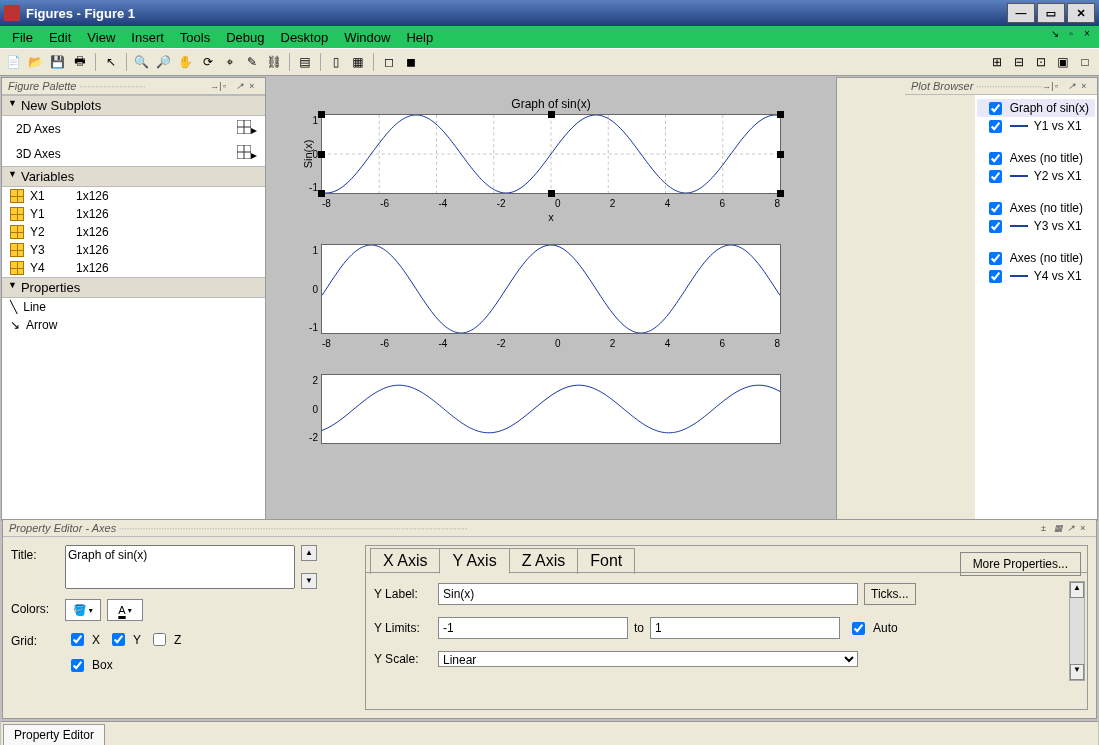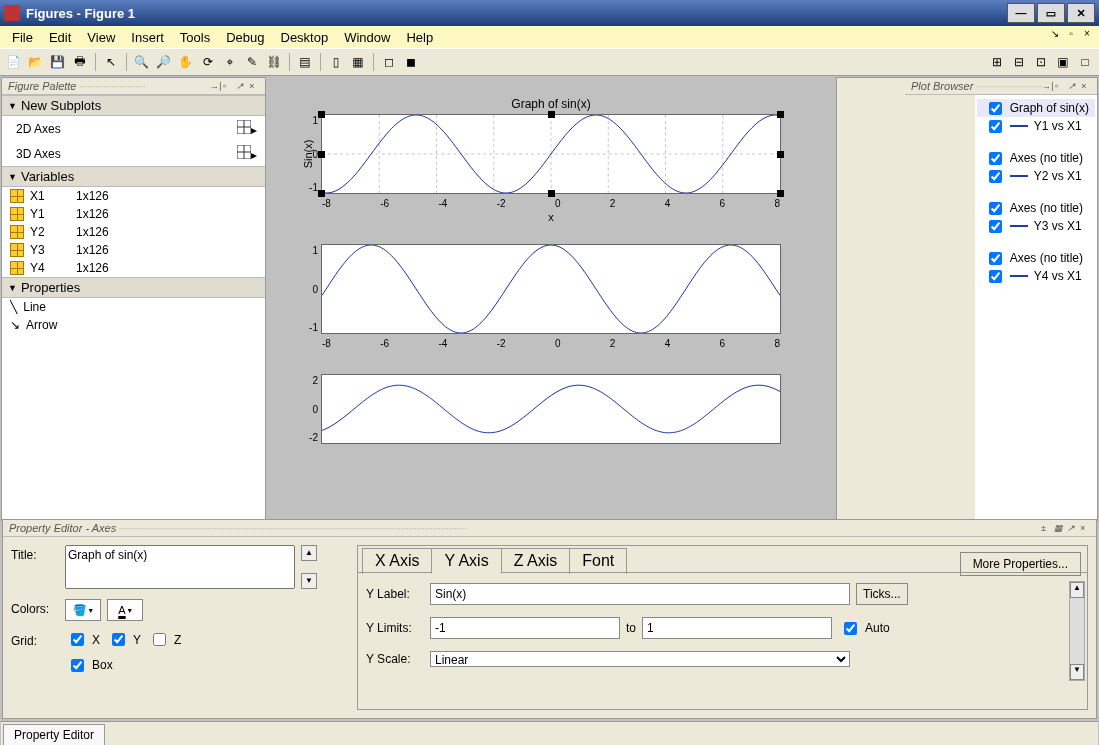--- a/index.html
+++ b/index.html
@@ -28,21 +28,21 @@
   .titlebar .title-text { flex:1; }
   .titlebar .winbtn {
     width: 28px; height: 20px;
     background: #ddd; border:1px solid #555;
     margin-left:2px;
     display:inline-flex;align-items:center;justify-content:center;
     font-size:11px; color:#000; cursor:pointer;
   }
   
   .menubar {
-    background: #fef9c3;
+    background: #22c55e;
     height: 22px;
     display:flex; align-items:center;
     padding:0 4px; font-size:13px;
     position:relative;
   }
   .menubar .menuitem { padding:2px 8px; cursor:pointer; }
   .menubar .right-icons { position:absolute; right:6px; top:3px; display:flex; gap:4px;}
   .menubar .right-icons span { width:12px; height:12px; display:inline-block; cursor:pointer; font-size:10px; line-height:10px; text-align:center;}
   
   .toolbar {
@@ -73,21 +73,21 @@
     font-style:italic; font-size:11px; color:#555;
     padding:2px 6px; display:flex; align-items:center;
     border-bottom:1px solid #bbb;
   }
   .panel-head .dots { flex:1; color:#bbb; overflow:hidden; white-space:nowrap; letter-spacing:-1px;}
   .panel-head .phicons { display:flex; gap:3px; }
   .panel-head .phicons span { width:10px; height:10px; font-size:9px; cursor:pointer; }
   .section-head {
     background:#e0ddd0; border:1px solid #bbb; border-left:none; border-right:none;
     padding:2px 6px; font-size:13px; font-weight:normal;
-    display:flex; align-items:center; cursor:pointer;
+    display:flex; align-items:flex-start; cursor:pointer;
   }
   .section-head::before { content:"▼"; font-size:9px; margin-right:4px; }
   .list-row {
     padding:2px 8px; font-size:12px; display:flex; align-items:center; gap:6px;
     cursor:pointer;
   }
   .grid-icon { width:14px; height:14px; display:inline-block; }
   .var-icon { width:14px;height:14px; background:#ffcc33; border:1px solid #aa7700; display:inline-block; position:relative;}
   .var-icon::after{content:"";position:absolute;left:6px;top:0;width:1px;height:100%;background:#aa7700;}
   .var-icon::before{content:"";position:absolute;top:6px;left:0;height:1px;width:100%;background:#aa7700;}
@@ -120,21 +120,21 @@
   .plot-browser { width:262px; height:100%; margin:1px;align-items:flex-end; }
   .plot-browser .body { flex:1; background:#fff; overflow:auto; padding:4px 2px;}
   .pb-row { padding:2px 6px; display:flex; align-items:center; gap:6px; font-size:12px; }
   .pb-line { width:18px; height:2px; background:#2040a0; display:inline-block;}
   
   .propeditor {
     height:200px; background:#ece9d8; border:1px solid #999;
     margin:1px; position:absolute; bottom:25px; left:1px; right:1px;
     display:flex; flex-direction:column;
   }
-  .prop-body { flex:1; padding:8px; display:flex; gap:16px; }
+  .prop-body { flex:1; padding:8px; display:flex; gap:24px; }
   .prop-left { width:330px; }
   .prop-form-row { display:flex; align-items:flex-start; margin-bottom:10px; gap:6px;}
   .prop-form-row label { width:48px; padding-top:3px; }
   textarea.titlebox { width:230px; height:44px; font-family:inherit; font-size:12px; resize:none;}
   .spinbtns { display:flex; flex-direction:column; }
   .spinbtns button { width:16px; height:16px; font-size:8px; line-height:8px; padding:0; border:1px solid #888; background:#eee; cursor:pointer;}
   .color-btn { width:36px; height:22px; border:1px solid #888; background:#fff; display:inline-flex; align-items:center; justify-content:center; cursor:pointer; font-size:11px;}
   .dropdown-caret{font-size:8px;margin-left:2px;}
   input[type=checkbox]{margin:0 2px 0 6px;}
   

